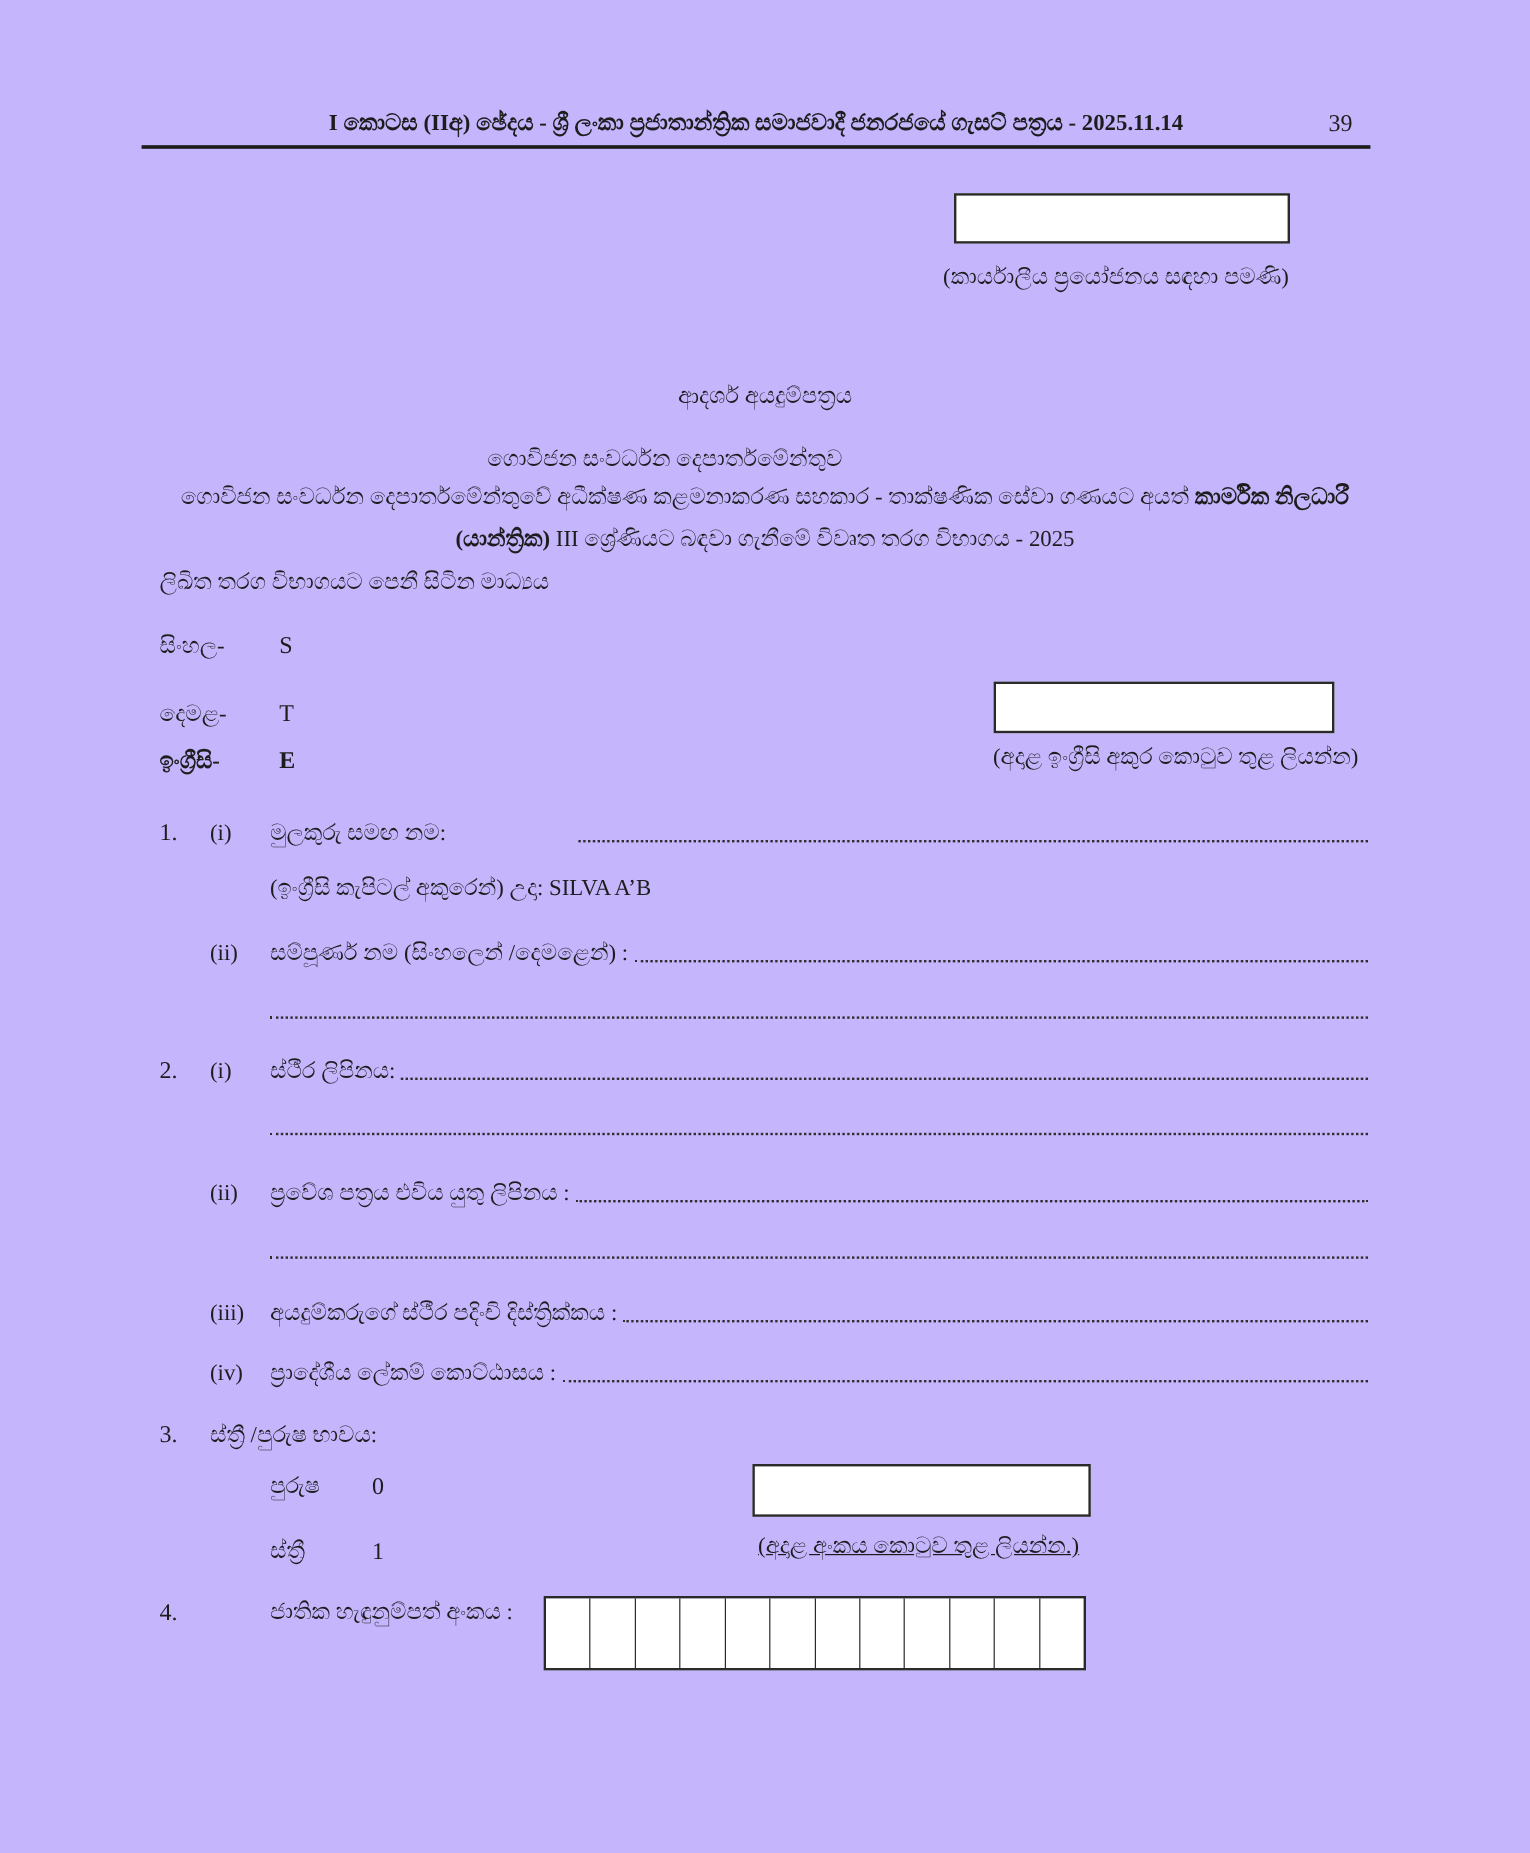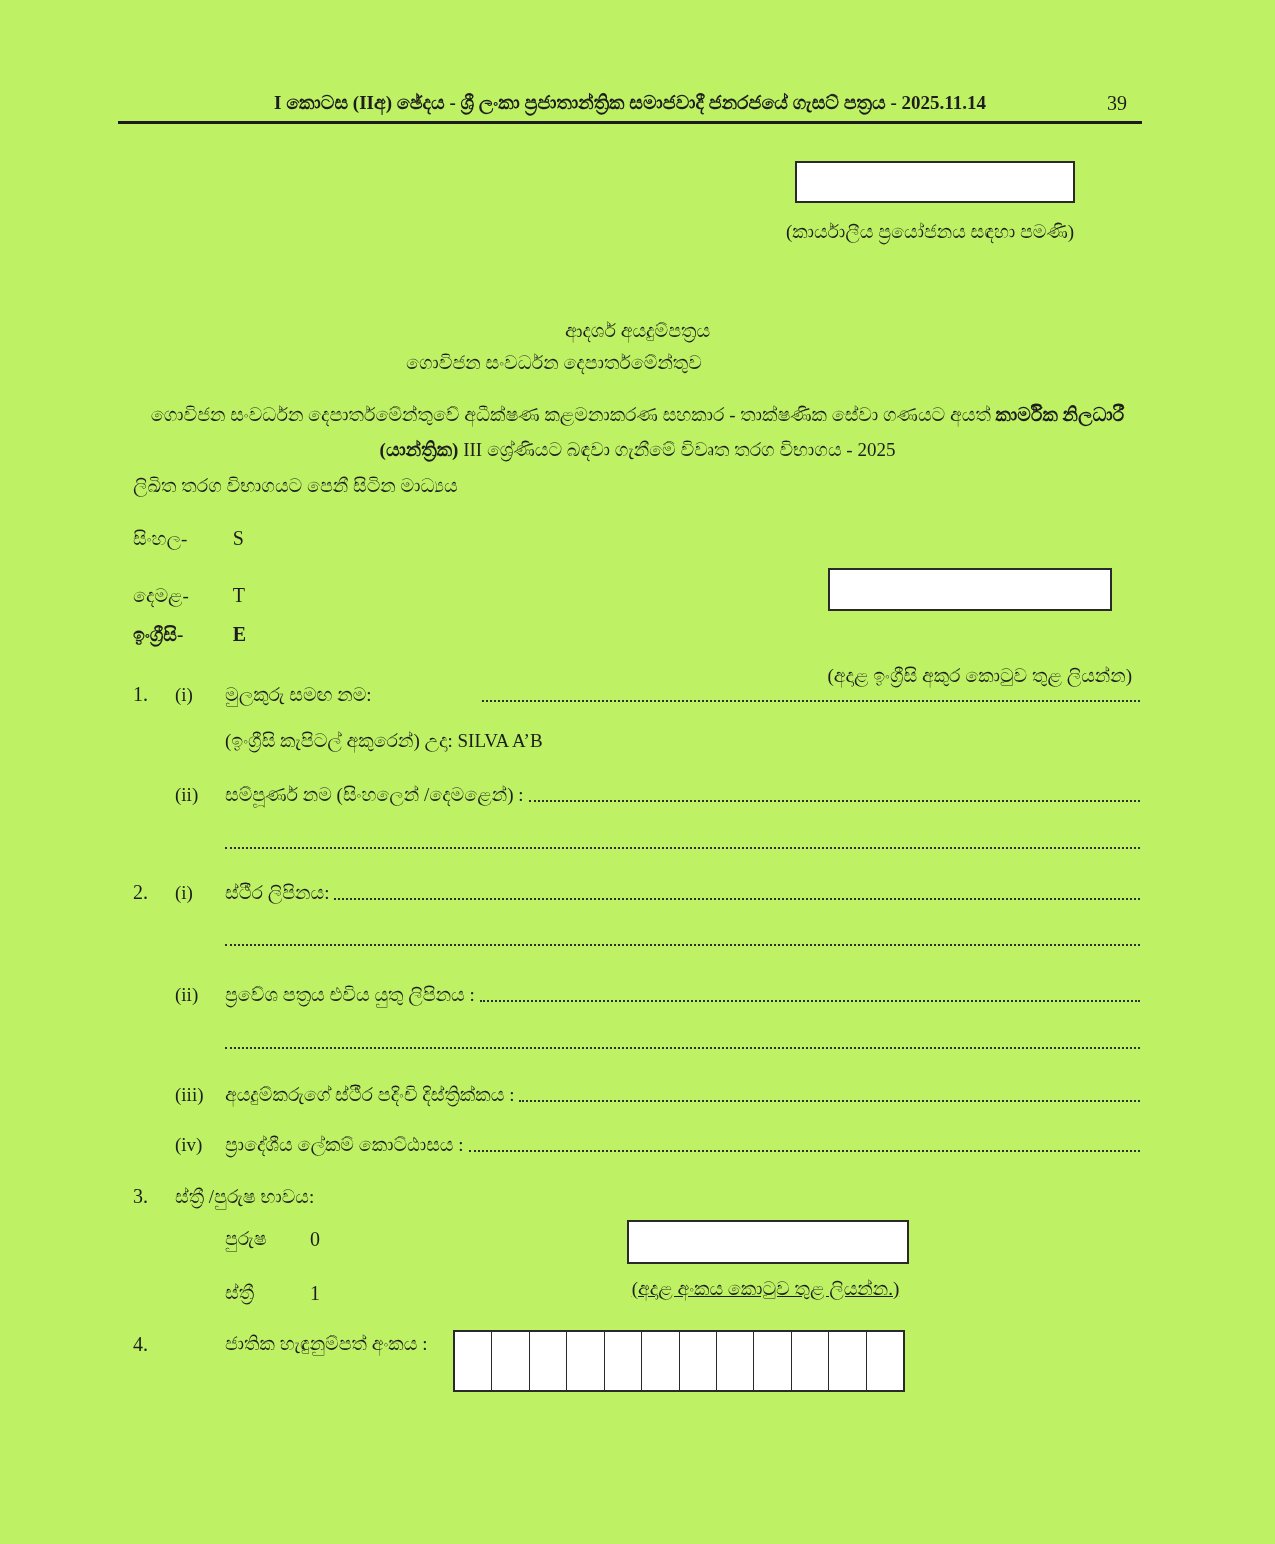--- a/index.html
+++ b/index.html
@@ -1,53 +1,53 @@
 <!DOCTYPE html>
 <html><head>
 <meta charset="utf-8">
 <style>
   html,body { margin:0; padding:0; background:#e8e8e8; }
   .page {
     position:relative;
     width:1275px; height:1544px;
     margin:0 auto;
-    background:#bef264;
+    background:#c4b5fd;
     color:#1d1d1d;
     font-family:"Liberation Serif","DejaVu Serif",serif;
     font-size:19px;
     overflow:hidden;
   }
   .abs { position:absolute;text-align:right; }
   .bold { font-weight:bold; }
 
   
   .hdr-title { top:92px; left:118px; width:1024px; text-align:center; font-weight:bold; font-size:19px; }
   .hdr-page  { top:92px; right:148px; font-size:20px; }
   .hdr-rule  { top:121px; left:118px; width:1024px; border-top:3px solid #1c1c1c; }
 
   
   .fbox { border:2px solid #2a2a2a; background:#fff; }
   .office-box { left:795px; top:161px; width:276px; height:38px; }
   .office-cap { top:221px; left:770px; width:320px; text-align:center; }
 
   .form-title { top:320px; left:0; width:1275px; text-align:center; }
-  .dept-title { top:352px; left:0; width:1108px; text-align:center; }
+  .dept-title { top:372px; left:0; width:1108px; text-align:center; }
 
   .exam-block { top:397px; left:70px; width:1135px; text-align:center; line-height:35px; }
 
   .medium-head { top:475px; left:133px; }
 
   .lang-row { position:absolute; left:133px; }
   .lang-label { display:inline-block; width:95px; }
   .lang-code { font-size:20px; }
   .lang-row-1 { top:527px; }
   .lang-row-2 { top:584px; }
   .lang-row-3 { top:623px;font-weight:bold; }
   .letter-box { left:828px; top:568px; width:280px; height:39px; }
-  .letter-cap { top:621px; left:780px; width:352px; text-align:right;margin-top:44px; }
+  .letter-cap { top:621px; left:780px; width:352px; text-align:right; }
 
   
   .qrow {
     position:absolute; left:133px; width:1007px;
     display:flex; align-items:flex-end; height:28px;
   }
   .col-num { width:42px; font-size:20px; flex:none; }
   .col-rom { width:50px; font-size:19px; flex:none; }
   .lbl { padding-right:5px; white-space:nowrap; }
   .lbl-wide { min-width:252px; }

